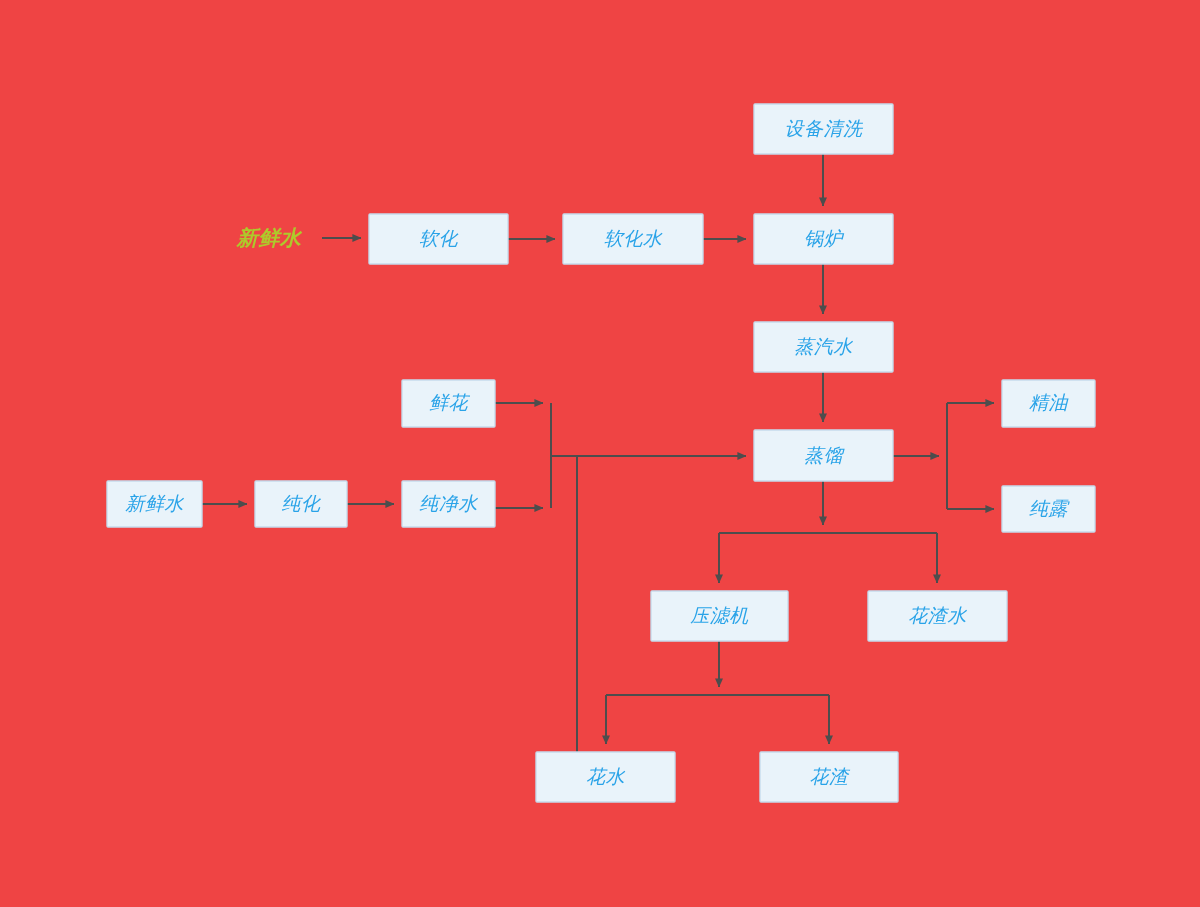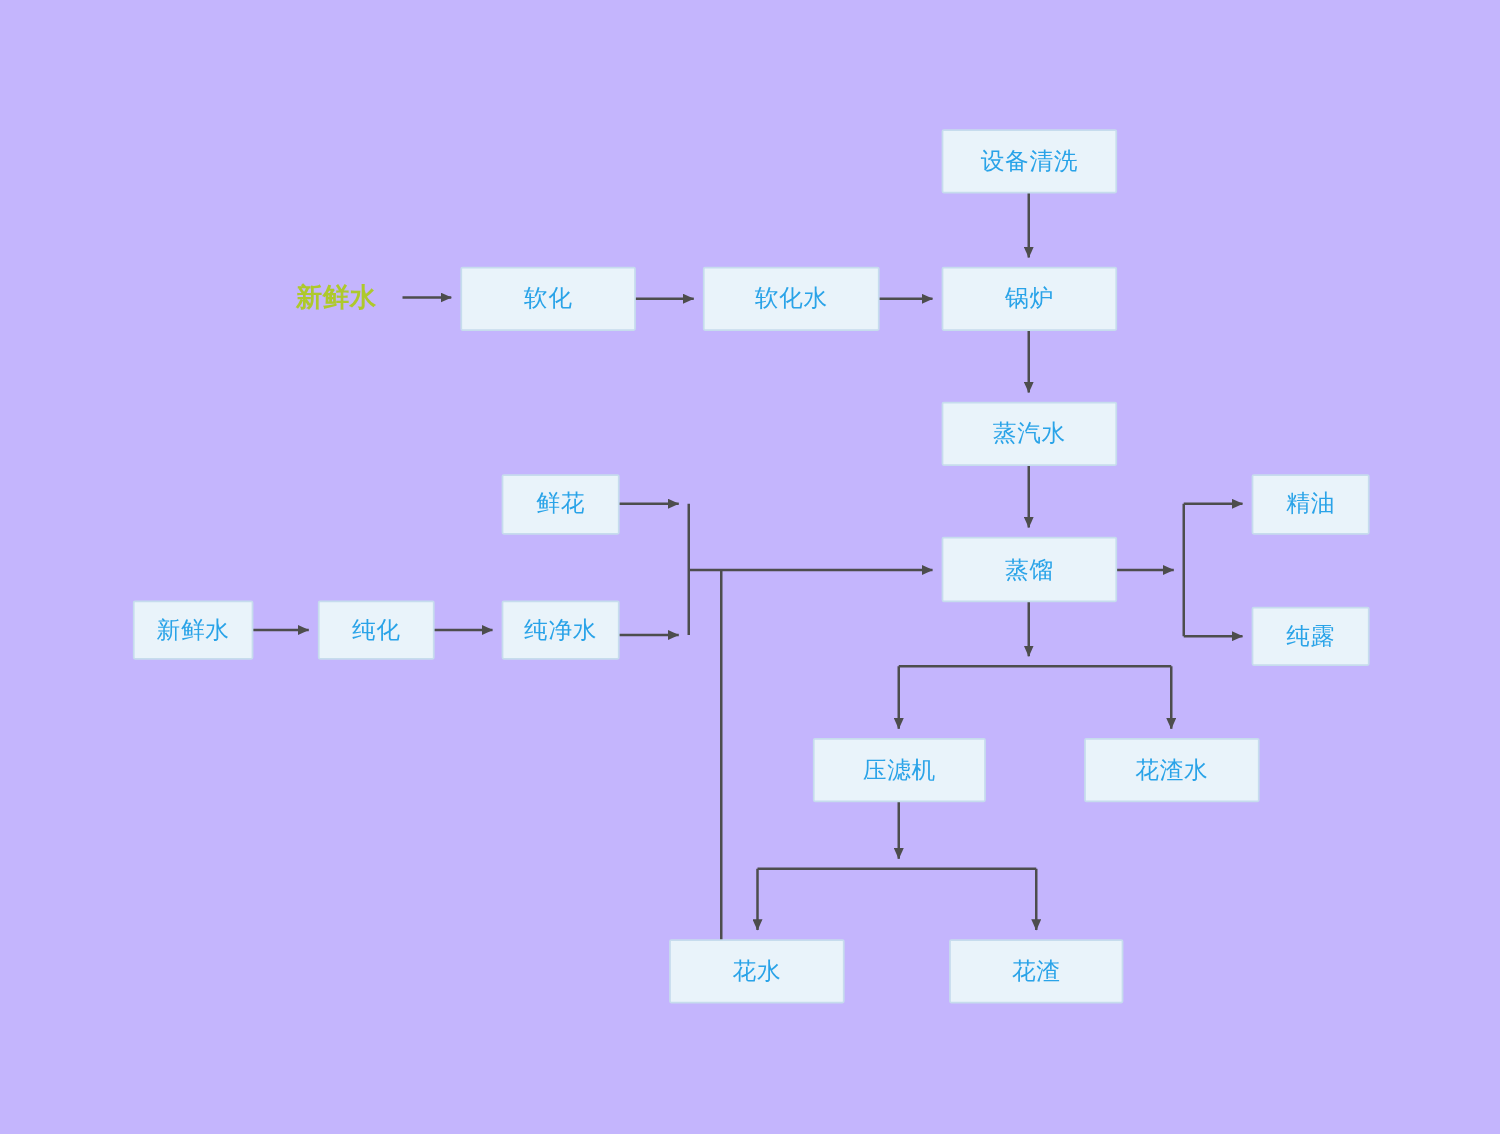--- a/index.html
+++ b/index.html
@@ -10,21 +10,22 @@
   body {
     width: 1200px;
     height: 907px;
     font-family: "Liberation Sans", "DejaVu Sans", sans-serif;
     overflow: hidden;
   }
   #diagram-root {
     position: relative;
     width: 1200px;
     height: 907px;
-    background: #c4b5fd;
+    background: #ef4444;
+    font-style: italic;
   }
   svg.flow-canvas {
     position: absolute;
     top: 0;
     left: 0;
     width: 1200px;
     height: 907px;
   }
   .node-rect {
     fill: #e9f3fa;

